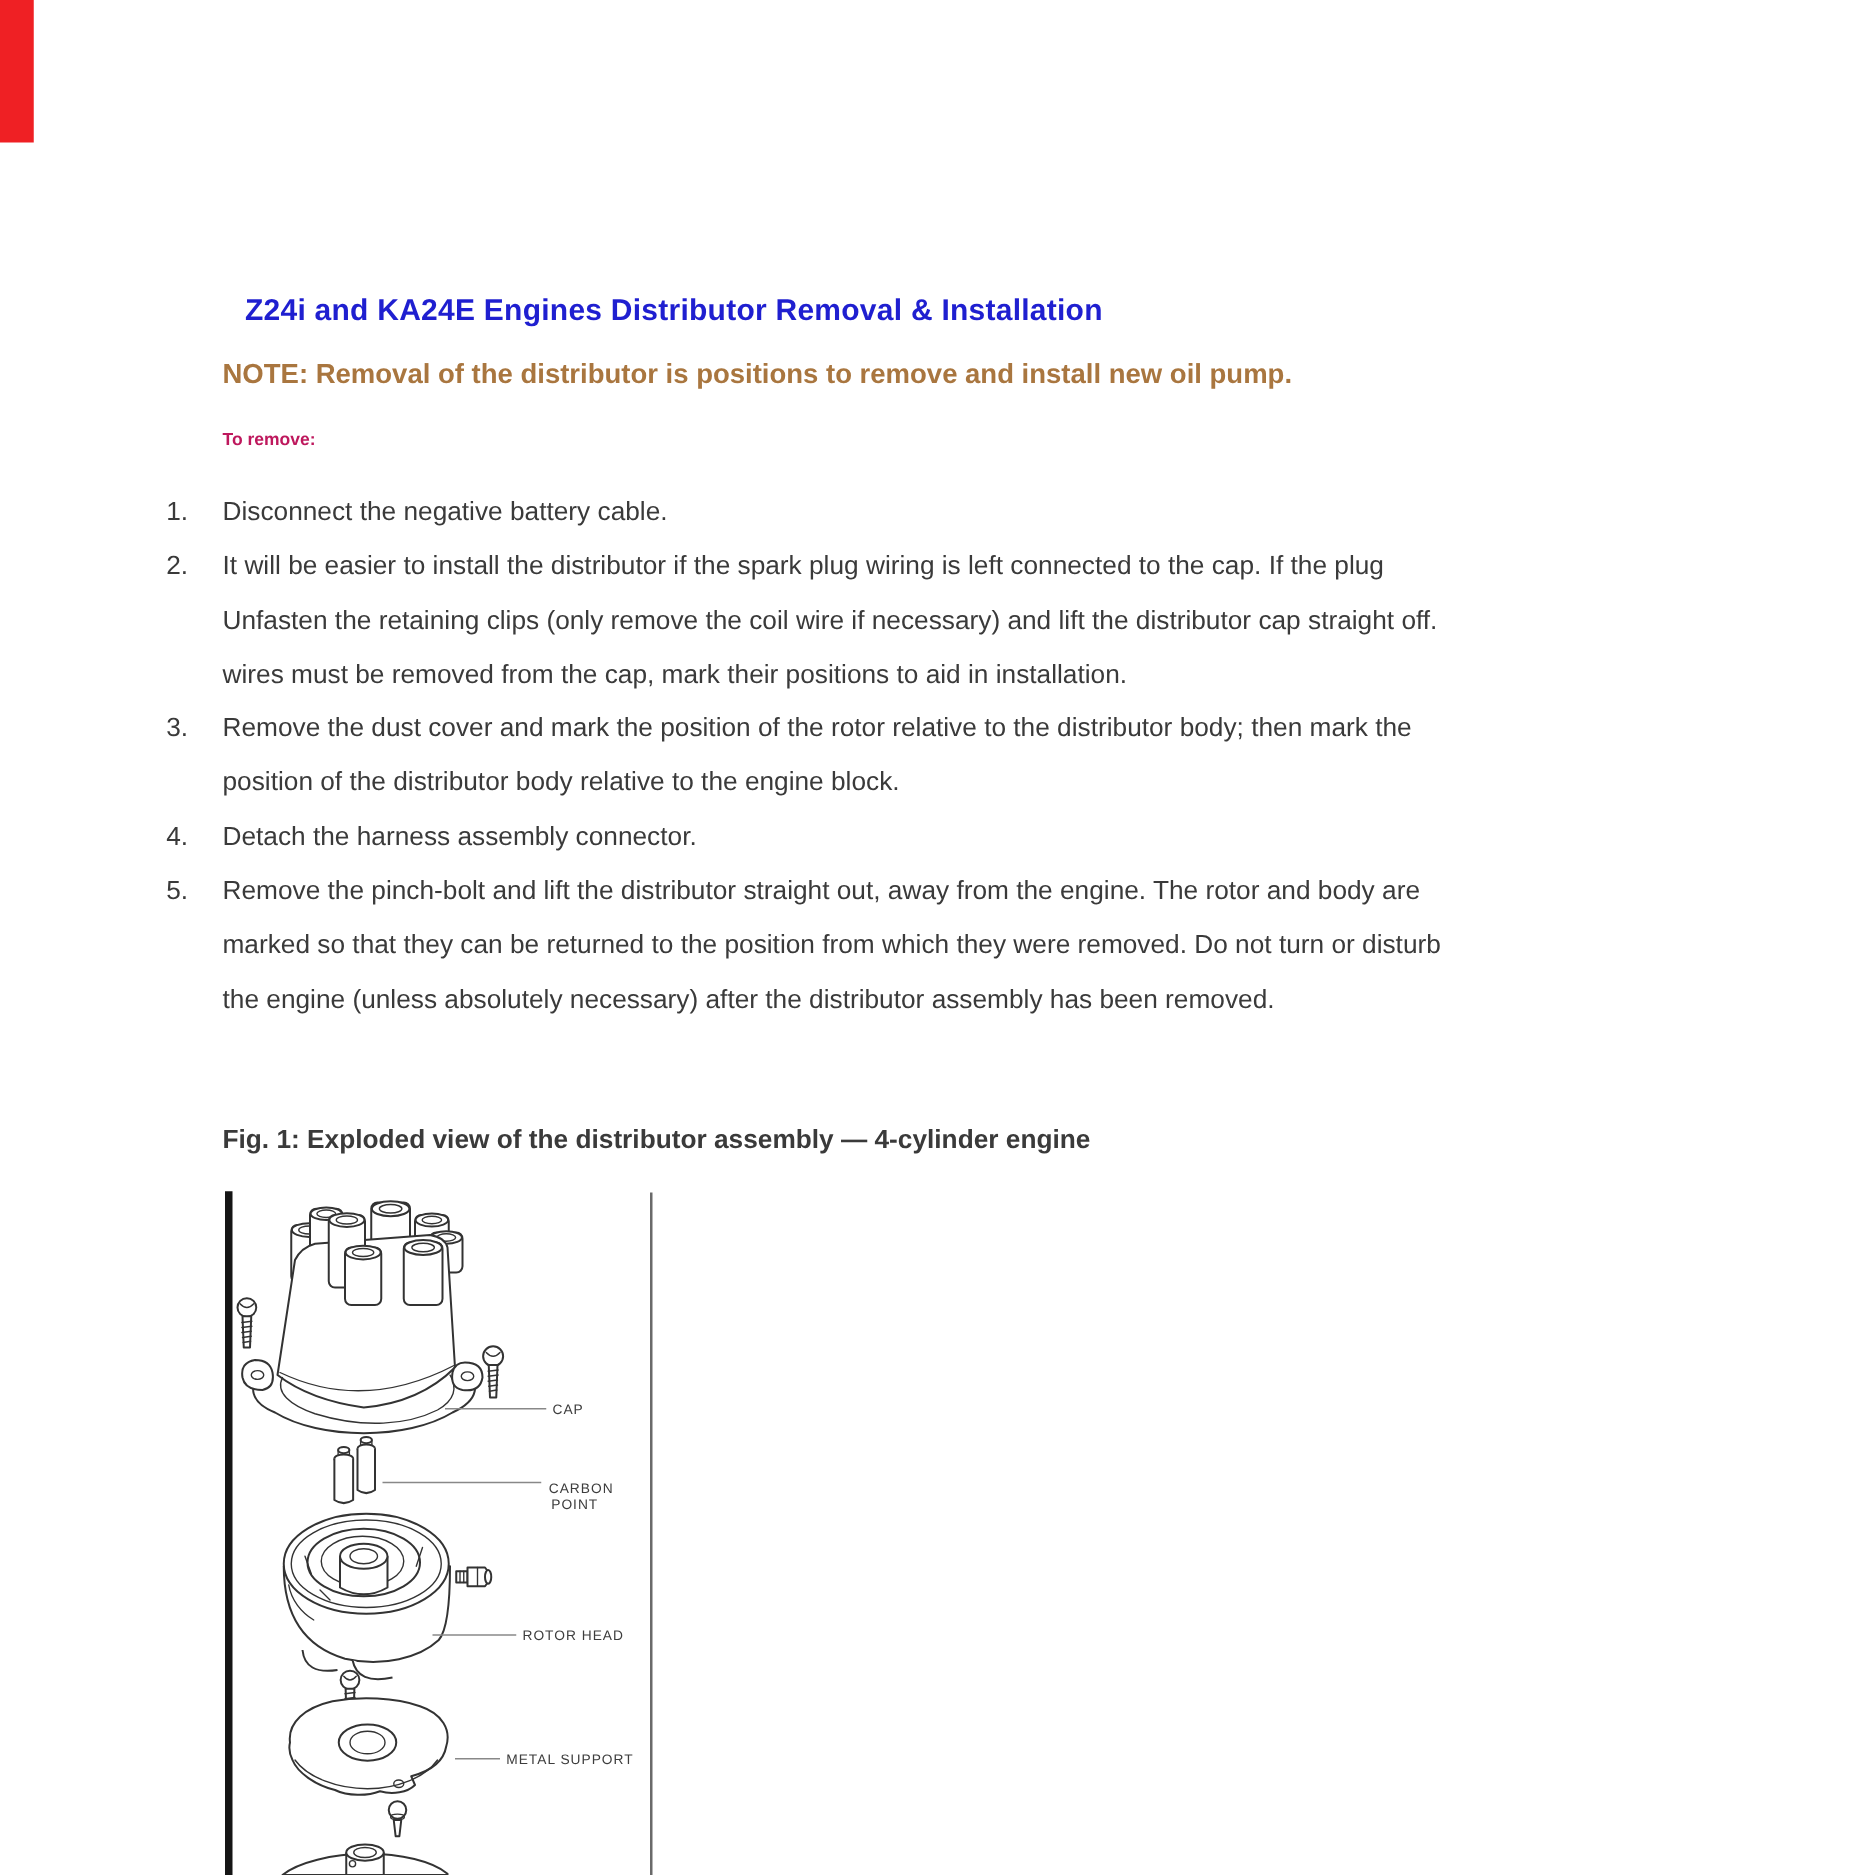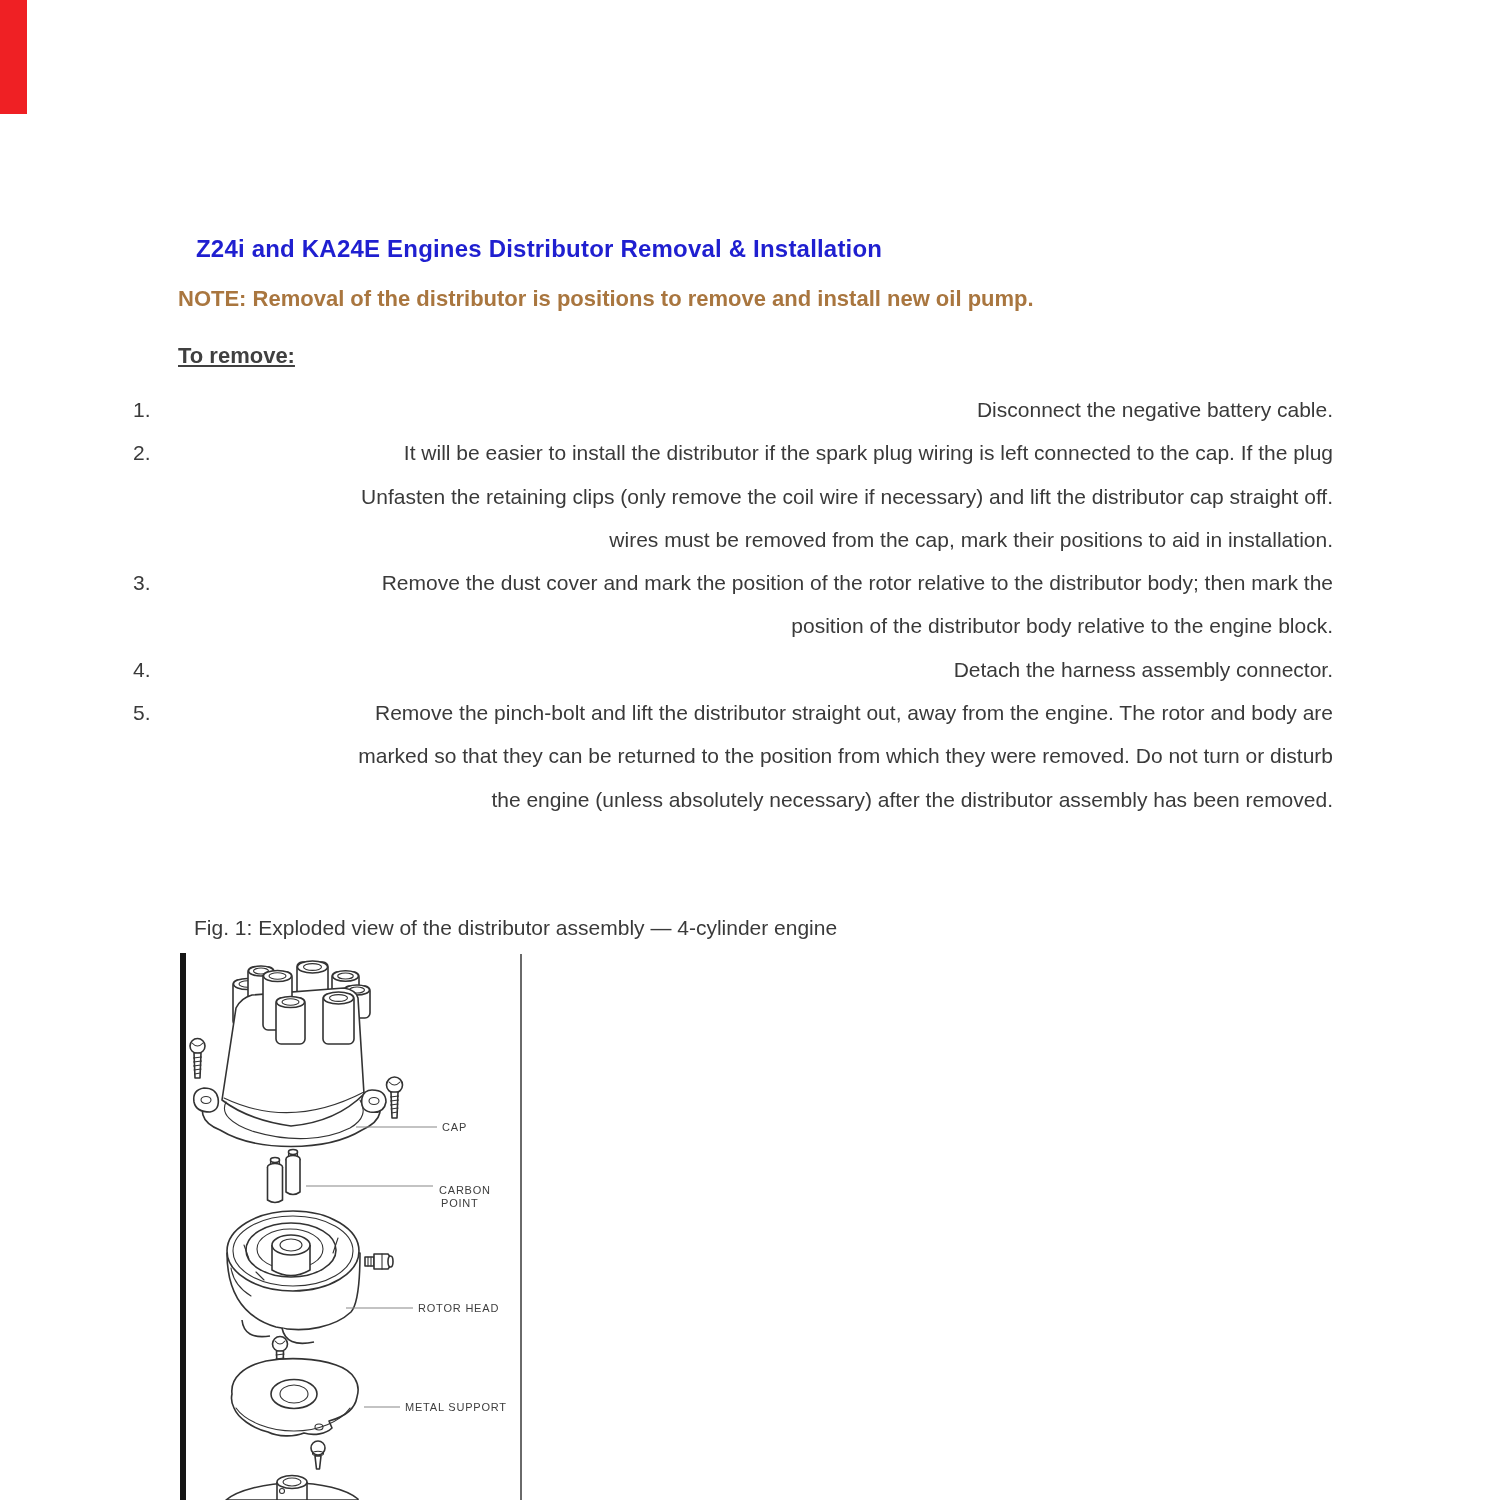--- a/index.html
+++ b/index.html
@@ -3,28 +3,28 @@
 <meta charset="utf-8">
 <style>
   html,body{margin:0;padding:0;background:#fff;}
   .page{position:relative;width:1500px;height:1500px;background:#fff;overflow:hidden;
         font-family:"Liberation Sans","DejaVu Sans",sans-serif;color:#3a3a3a;}
   .ribbon{position:absolute;left:0;top:0;width:27px;height:114px;background:#ef2024;}
   .title{position:absolute;left:178px;top:217px;margin:18px;font-size:24px;font-weight:bold;
          color:#1f1fd0;letter-spacing:.2px;white-space:nowrap;}
   .note{position:absolute;left:178px;top:286px;margin:0;font-size:22px;font-weight:bold;
         color:#a9763f;white-space:nowrap;}
-  .subhead{position:absolute;left:178px;top:343px;margin:0;font-size:22px;font-weight:bold;
-        color:#404040;white-space:nowrap;text-decoration:underline;}
+  .subhead{position:absolute;left:178px;top:343px;margin:0;font-size:14px;font-weight:bold;
+        color:#be185d;white-space:nowrap;}
   ol.steps{position:absolute;left:133px;top:388px;width:1200px;margin:0;padding:0;list-style:none;
         font-size:21px;color:#3a3a3a;}
   ol.steps li{position:relative;padding-left:45px;}
   ol.steps .num{position:absolute;left:0;top:0;line-height:43.3px;}
-  ol.steps .line{display:block;line-height:43.3px;white-space:nowrap;text-align:right;}
-  .caption{position:absolute;left:178px;top:900px;margin:16px;font-size:21px;color:#3a3a3a;white-space:nowrap;}
+  ol.steps .line{display:block;line-height:43.3px;white-space:nowrap;}
+  .caption{position:absolute;left:178px;top:900px;margin:0;font-size:21px;color:#3a3a3a;white-space:nowrap;font-weight:bold;}
   .figure{position:absolute;left:0;top:950px;width:1324px;height:550px;}
   .fig-left-bar{position:absolute;left:180px;top:3px;width:6px;height:547px;background:#151515;}
   .fig-right-line{position:absolute;left:520px;top:4px;width:2px;height:546px;background:#6a6a6a;}
   .fig-svg{position:absolute;left:186px;top:0;}
   .fig-svg text{font-family:"Liberation Sans","DejaVu Sans",sans-serif;font-size:11px;
         letter-spacing:.8px;fill:#3d3d3d;}
   .ln{stroke:#333;fill:none;stroke-width:1.6;stroke-linecap:round;stroke-linejoin:round;}
   .lnw{stroke:#333;fill:#fff;stroke-width:1.6;stroke-linejoin:round;}
   .lnt{stroke:#333;fill:none;stroke-width:1.1;stroke-linecap:round;}
   .leader{stroke:#888;stroke-width:1.1;}

